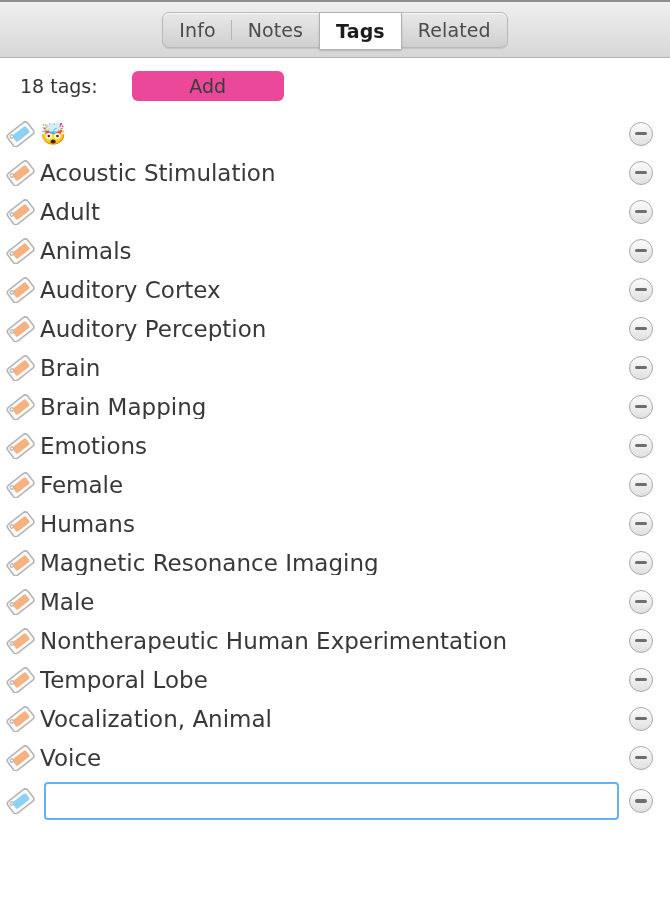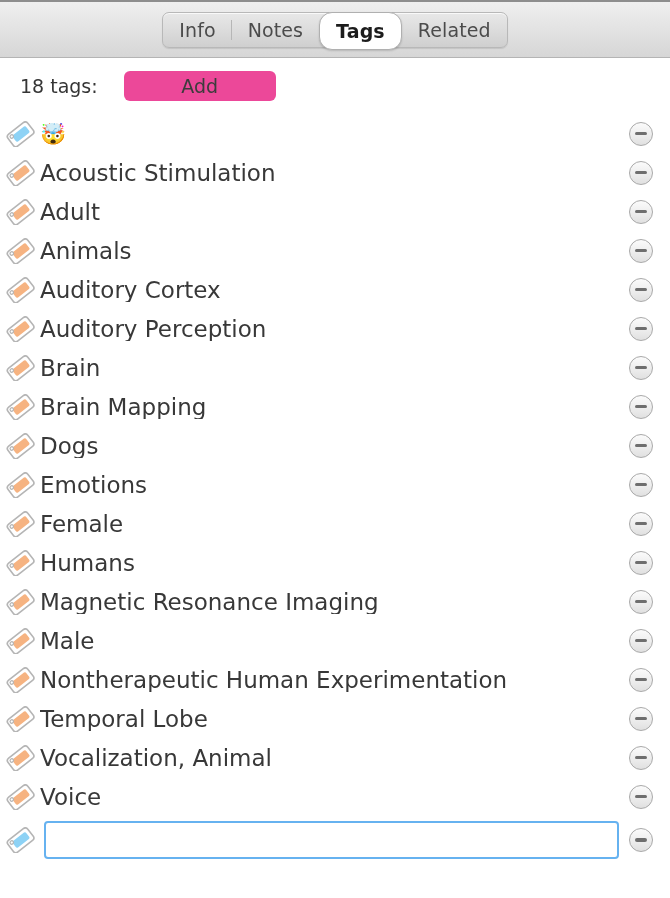--- a/index.html
+++ b/index.html
@@ -75,42 +75,42 @@
     top: 7px;
     bottom: 7px;
     width: 1px;
     background: #b6b6b6;
   }
 
   .tab.selected {
     background: #ffffff;
     color: #1c1c1c;
     font-weight: bold;
-    border-radius: 13px;
+    border-radius: 1px;
     border: 1px solid #b0b0b0;
     box-shadow: 0 1px 2px rgba(0,0,0,0.16);
     margin: -1px 0;
     height: 38px;
     z-index: 3;
   }
 
   
   .toolbar {
     height: 56px;
     flex: 0 0 56px;
     display: flex;
     align-items: center;
     padding-left: 20px;
     background: #ffffff;
   }
 
   .tagcount {
     font-size: 19px;
     color: #353535;
-    margin-right: 26px;
+    margin-right: 34px;
     white-space: nowrap;
   }
 
   .add-button {
     width: 152px;
     height: 30px;
     border-radius: 6px;
     background: #ec4899;
     border: none;
     display: flex;
@@ -357,35 +357,20 @@
       <div class="tagrow">
         <span class="tagicon">
           <svg width="30" height="26" viewBox="0 0 30 26" aria-hidden="true">
             <g transform="rotate(-38 15 13)">
               <rect x="2" y="5.5" width="25" height="15" rx="3.2" ry="3.2" fill="#ffffff" stroke="#b5b5b5" stroke-width="1.6"></rect>
               <rect x="6.5" y="9" width="17" height="8" rx="1.6" ry="1.6" fill="#f6b381"></rect>
               <circle cx="6.2" cy="9.3" r="1.7" fill="#ffffff" stroke="#b5b5b5" stroke-width="1.2"></circle>
             </g>
           </svg>
         </span>
-        <span class="taglabel">Dogs</span>
-        <button class="remove-btn">
-          <span class="minus"></span>
-        </button>
-      </div>
-      <div class="tagrow">
-        <span class="tagicon">
-          <svg width="30" height="26" viewBox="0 0 30 26" aria-hidden="true">
-            <g transform="rotate(-38 15 13)">
-              <rect x="2" y="5.5" width="25" height="15" rx="3.2" ry="3.2" fill="#ffffff" stroke="#b5b5b5" stroke-width="1.6"></rect>
-              <rect x="6.5" y="9" width="17" height="8" rx="1.6" ry="1.6" fill="#f6b381"></rect>
-              <circle cx="6.2" cy="9.3" r="1.7" fill="#ffffff" stroke="#b5b5b5" stroke-width="1.2"></circle>
-            </g>
-          </svg>
-        </span>
         <span class="taglabel">Emotions</span>
         <button class="remove-btn">
           <span class="minus"></span>
         </button>
       </div>
       <div class="tagrow">
         <span class="tagicon">
           <svg width="30" height="26" viewBox="0 0 30 26" aria-hidden="true">
             <g transform="rotate(-38 15 13)">
               <rect x="2" y="5.5" width="25" height="15" rx="3.2" ry="3.2" fill="#ffffff" stroke="#b5b5b5" stroke-width="1.6"></rect>

